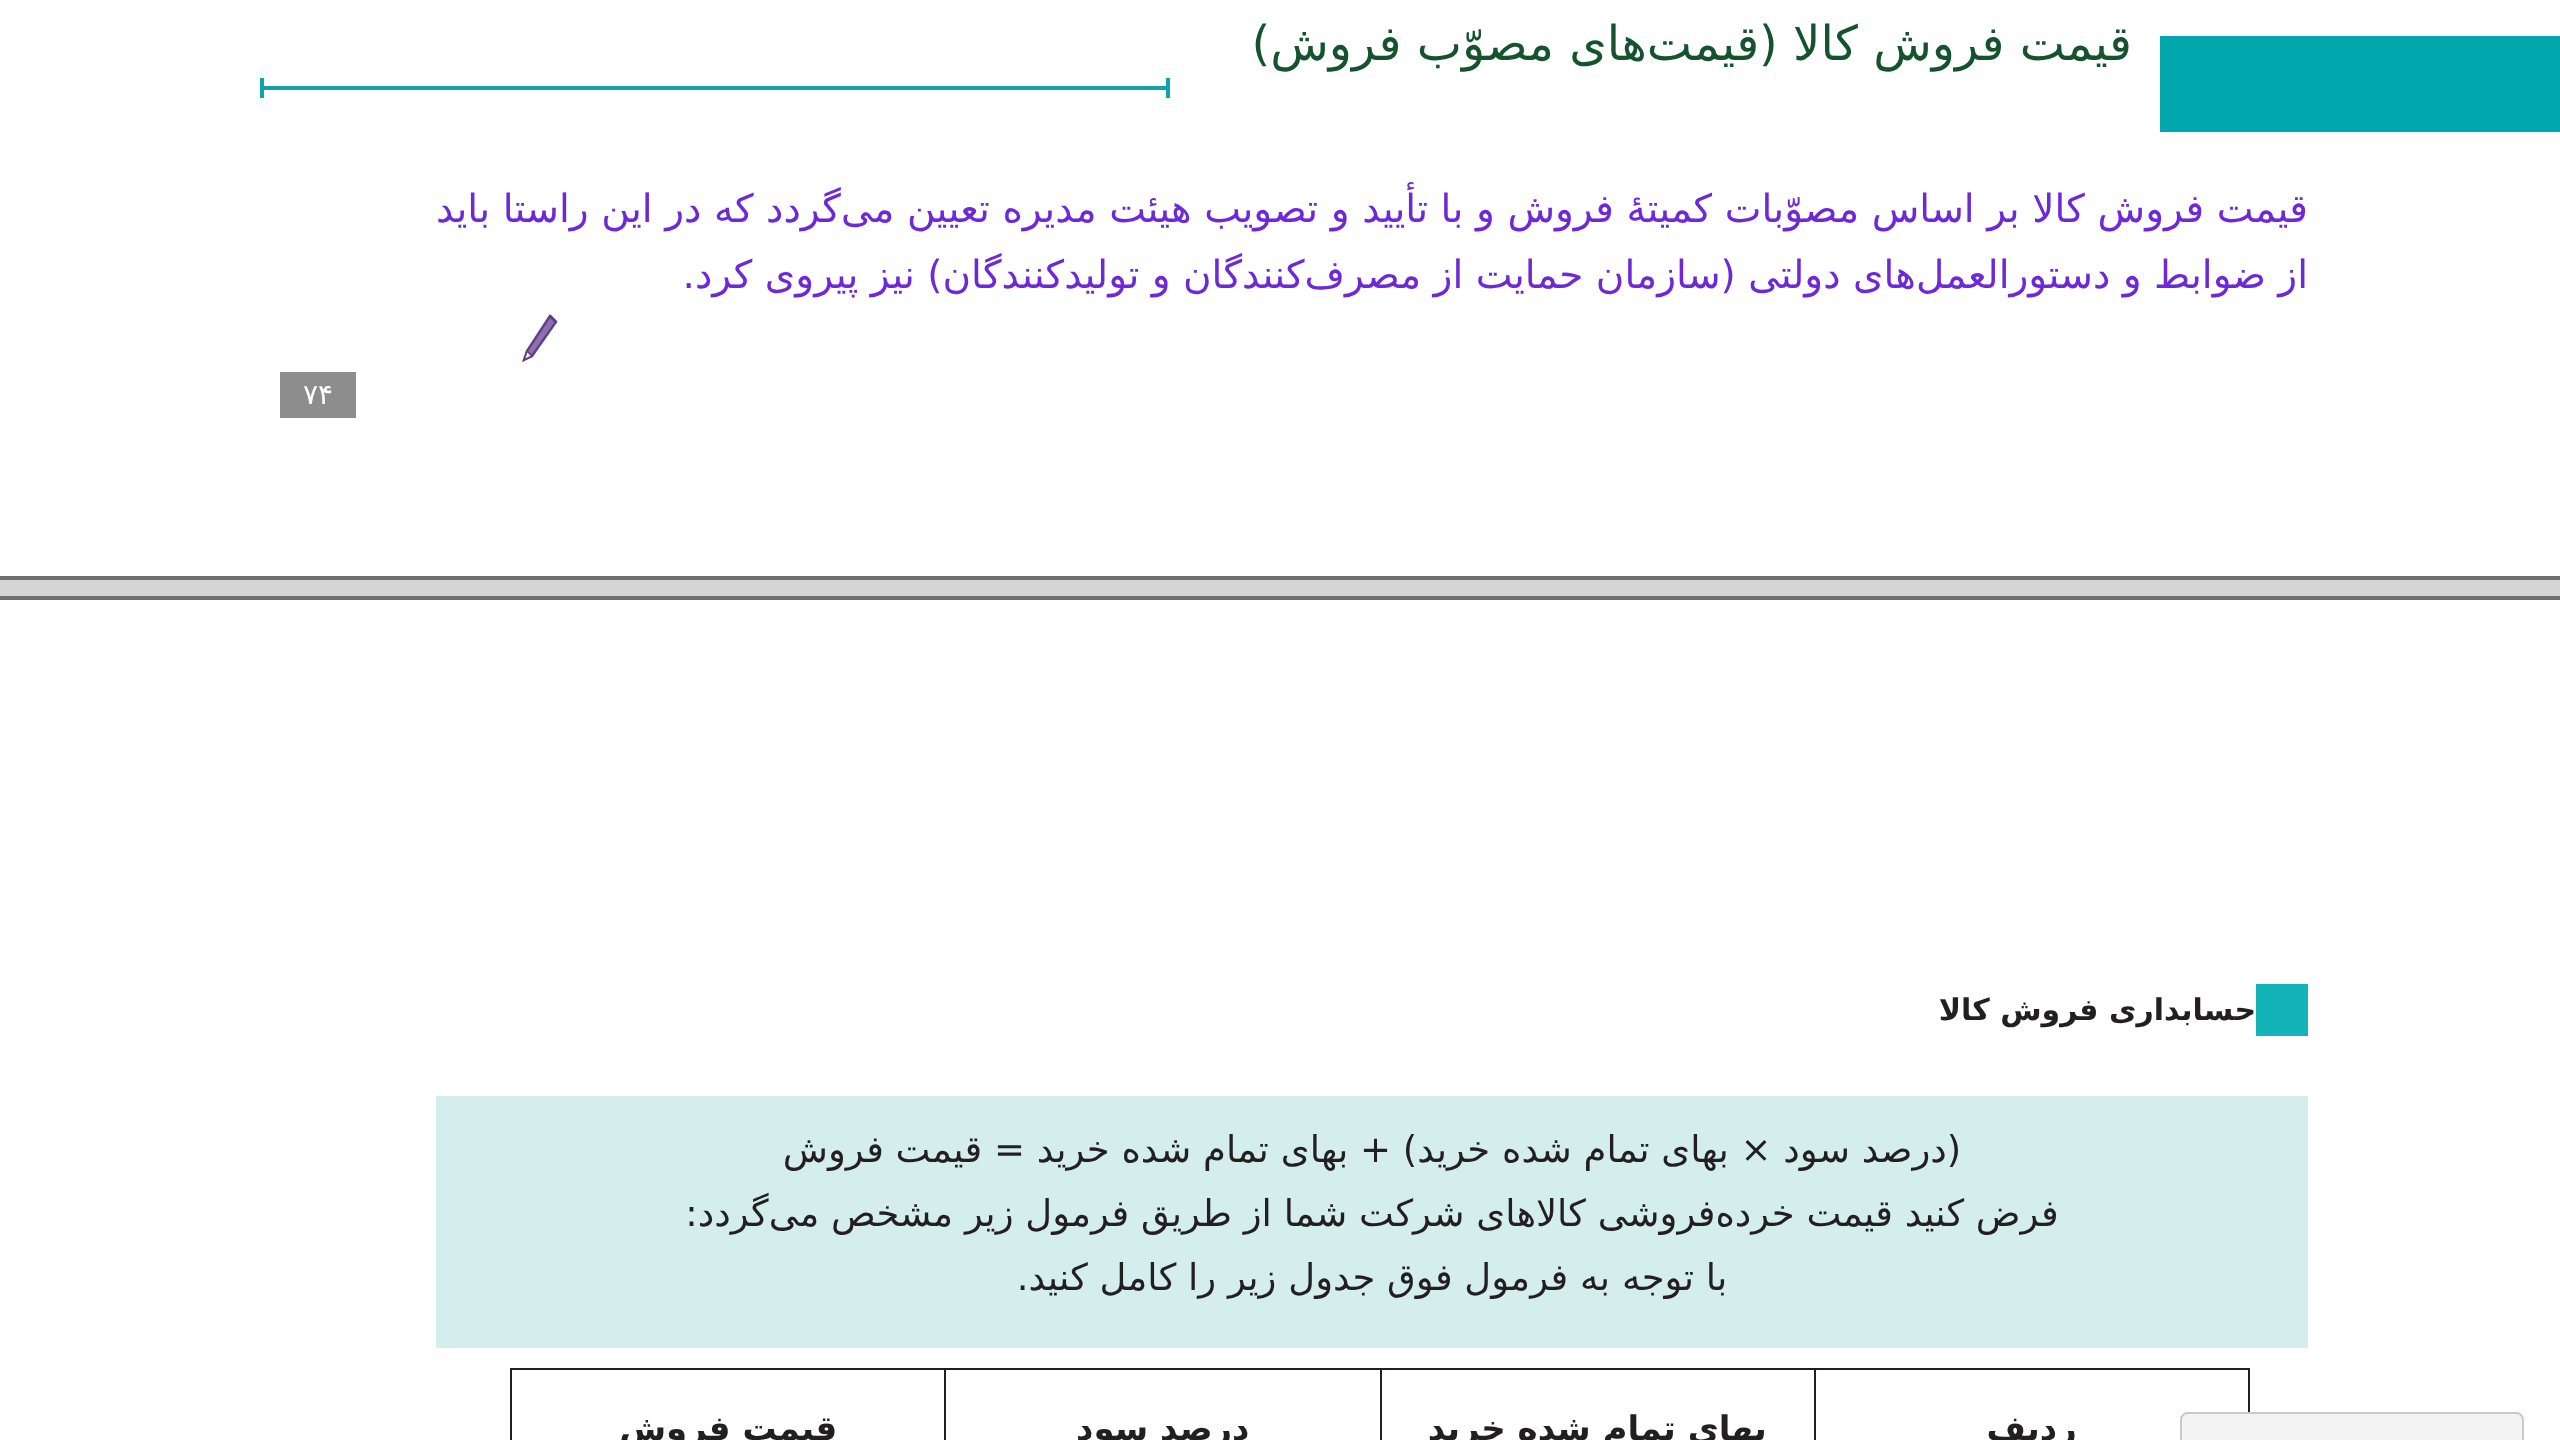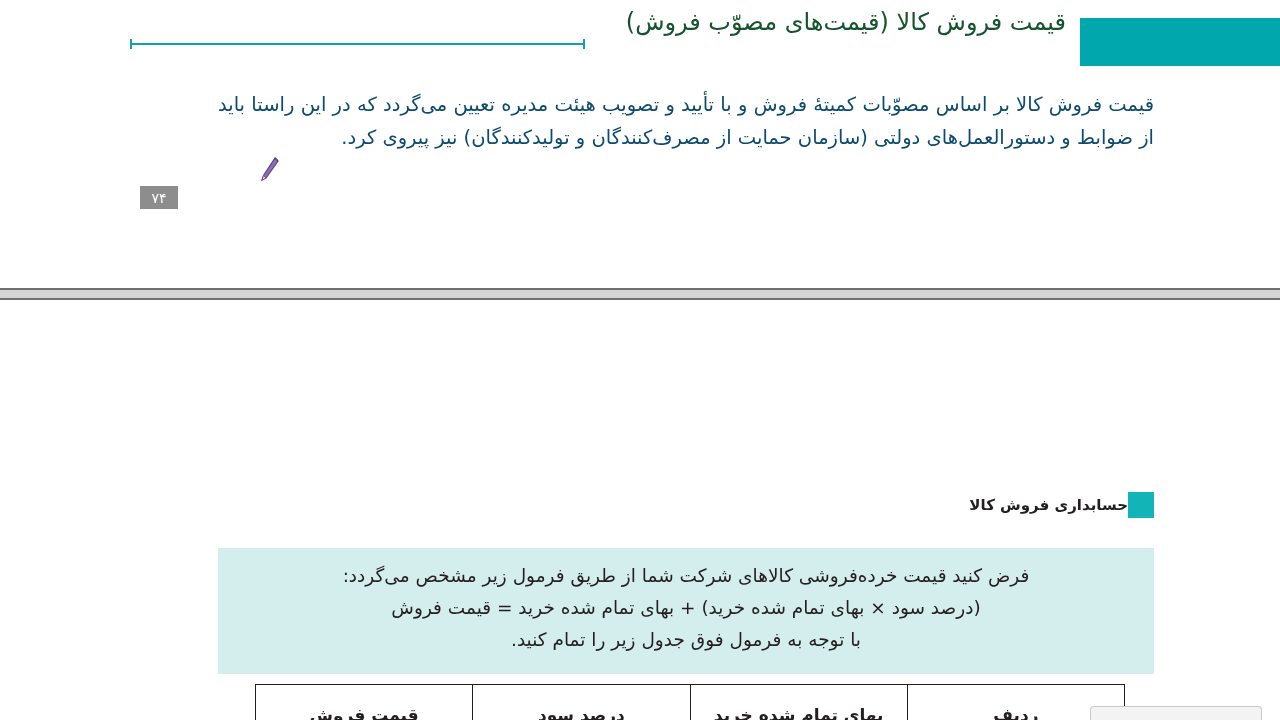--- a/index.html
+++ b/index.html
@@ -70,21 +70,21 @@
 
   .body-paragraph {
     position: absolute;
     top: 88px;
     right: 126px;
     width: 936px;
     font-size: 19.5px;
     line-height: 33px;
     text-align: justify;
     direction: rtl;
-    color: #0c4a6e;
+    color: #6d28d9;
   }
 
   .page-number {
     position: absolute;
     top: 186px;
     left: 140px;
     width: 38px;
     height: 23px;
     background: #8d8d8d;
     color: #ffffff;
@@ -232,23 +232,23 @@
 <div class="page-gap"></div>
 
 <div class="page-bottom">
 
   <div class="subhead">
     <span class="swatch"></span>
     <span class="subhead-text">حسابداری فروش کالا</span>
   </div>
 
   <div class="callout">
+    <p>(درصد سود × بهای تمام شده خرید) + بهای تمام شده خرید = قیمت فروش</p>
     <p>فرض کنید قیمت خرده‌فروشی کالاهای شرکت شما از طریق فرمول زیر مشخص می‌گردد:</p>
-    <p>(درصد سود × بهای تمام شده خرید) + بهای تمام شده خرید = قیمت فروش</p>
-    <p>با توجه به فرمول فوق جدول زیر را تمام کنید.</p>
+    <p>با توجه به فرمول فوق جدول زیر را کامل کنید.</p>
   </div>
 
   <div class="table-wrap">
     <table class="sales-table">
       <thead>
         <tr>
           <th>ردیف</th>
           <th>بهای تمام شده خرید</th>
           <th>درصد سود</th>
           <th>قیمت فروش</th>

